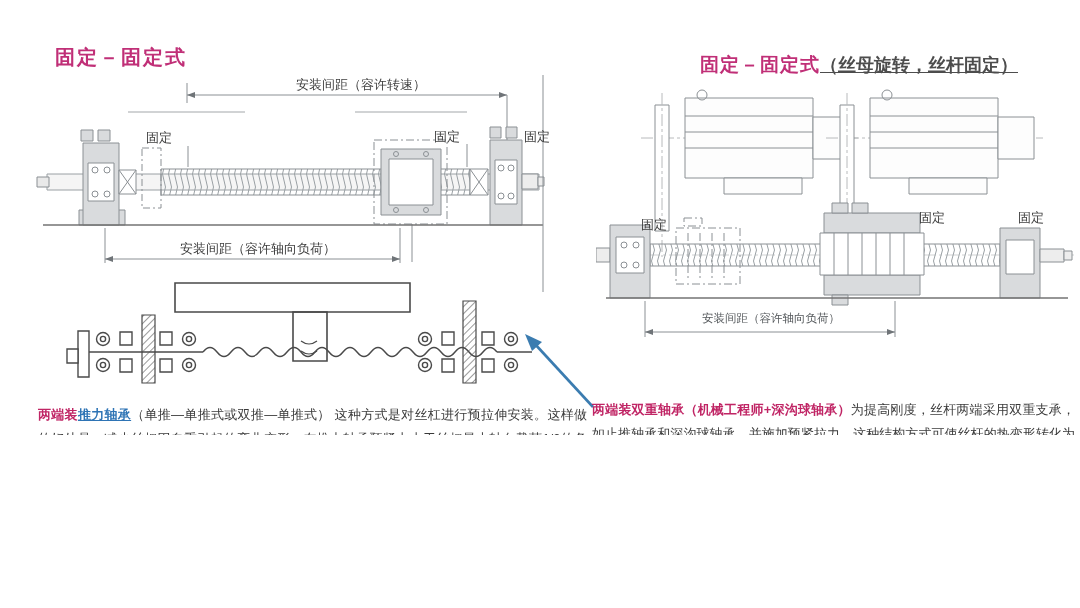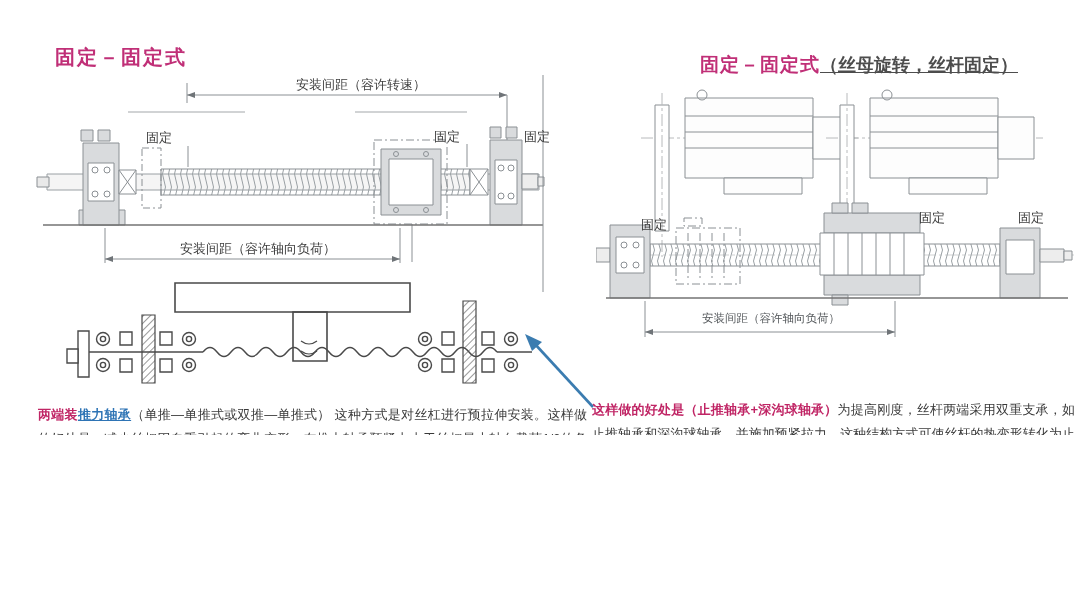--- a/index.html
+++ b/index.html
@@ -295,21 +295,21 @@
   <svg class="abs" style="left:512px;top:330px" width="95" height="85" viewBox="0 0 95 85">
     <line x1="81" y1="77" x2="22" y2="13" stroke="#3b7cb0" stroke-width="2.6"></line>
     <polygon points="13,4 30,12 20,21" fill="#3b7cb0"></polygon>
   </svg>
 
   <div class="abs para para-left">
     <span class="lead-red">两端装</span><span class="link-blue">推力轴承</span><span>（单推—单推式或双推—单推式） </span><span>这种方式是对丝杠进行预拉伸安装。这样做的好处是：减少丝杠因自重引起的弯曲变形；在推力轴承预紧力大于丝杠最大轴向载荷1/3的条件下，丝杠拉压刚度可提高四倍；丝杠不会因温升而伸长，从而保持丝杠的精度。</span>
   </div>
 
   <div class="abs para para-right">
-    <span class="lead-red">这样做的好处是（止推轴承+深沟球轴承）</span><span>为提高刚度，丝杆两端采用双重支承，如止推轴承和深沟球轴承，并施加预紧拉力。这种结构方式可使丝杆的热变形转化为止推轴承的预紧力。</span>
+    <span class="lead-red">两端装双重轴承（机械工程师+深沟球轴承）</span><span>为提高刚度，丝杆两端采用双重支承，如止推轴承和深沟球轴承，并施加预紧拉力。这种结构方式可使丝杆的热变形转化为止推轴承的预紧力。</span>
   </div>
 
   <div class="abs wm-text">机械工程师</div>
 
   <svg class="abs" style="left:838px;top:536px" width="72" height="58" viewBox="0 0 72 58">
     <g stroke="#c9c9c9" stroke-width="1.8" fill="#ffffff">
       <ellipse cx="27" cy="24" rx="20" ry="16.5"></ellipse>
       <path d="M14,36 L10,45 L22,39" fill="#ffffff"></path>
       <ellipse cx="50" cy="40" rx="13.5" ry="11"></ellipse>
       <path d="M59,49 L63,55 L53,51" fill="#ffffff"></path>

